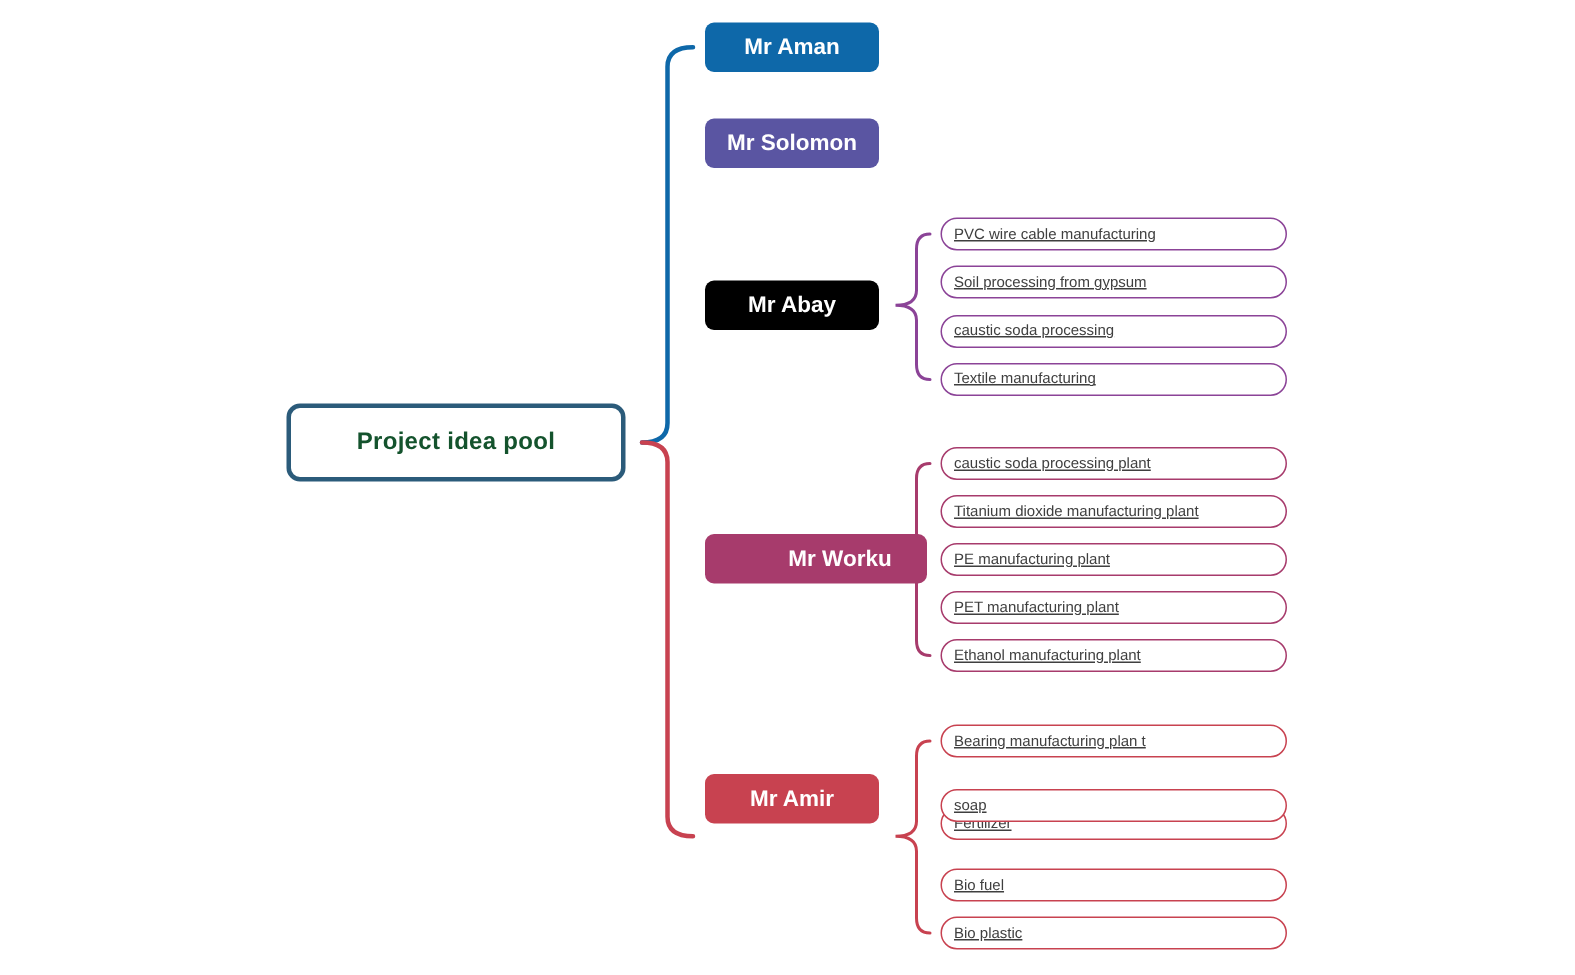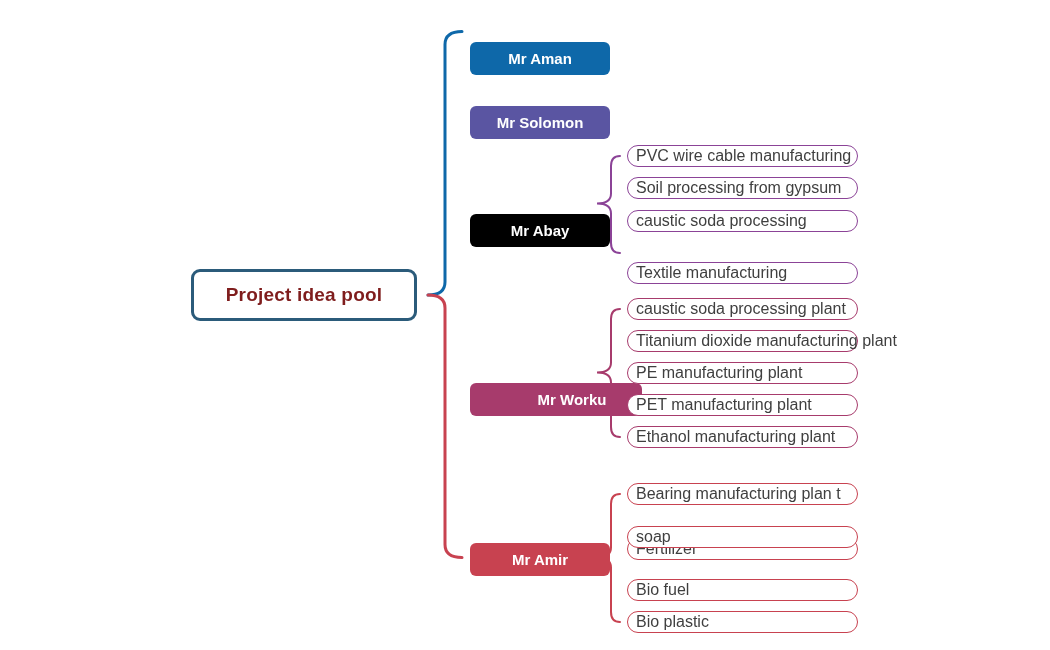--- a/index.html
+++ b/index.html
@@ -12,43 +12,42 @@
   }
   svg.connectors{position:absolute;left:0;top:0;width:1050px;height:650px;pointer-events:none;}
   .root-node{
     position:absolute;left:191px;top:269px;width:226px;height:52px;
     box-sizing:border-box;
     background:#ffffff;border:3px solid #2b5b7a;border-radius:9px;
     display:flex;align-items:center;justify-content:center;
     cursor:pointer;
   }
   .root-node span{
-    font-size:19px;font-weight:bold;color:#7f1d1d;letter-spacing:.2px;
+    font-size:16px;font-weight:bold;color:#14532d;letter-spacing:.2px;
     white-space:nowrap;
   }
   .branch-node{
-    position:absolute;left:470px;width:140px;height:33px;
+    position:absolute;left:470px;width:116px;height:33px;
     border-radius:6px;
     display:flex;align-items:center;justify-content:center;
     cursor:pointer;
-    margin-top:27px;
   }
   .branch-node span{
     font-size:15px;font-weight:600;color:#ffffff;white-space:nowrap;
   }
   .idea-item{
     position:absolute;left:627px;width:231px;height:22px;
     box-sizing:border-box;
     background:#ffffff;border:1.5px solid;border-radius:11px;
     display:flex;align-items:center;
     padding:0 8px;
     cursor:pointer;
   }
   .idea-item span{
-    font-size:16px;color:#3f3f3f;white-space:nowrap;
+    font-size:10px;color:#3f3f3f;white-space:nowrap;text-decoration:underline;
   }
 </style>
 </head>
 <body>
 
 <div class="canvas">
   <svg class="connectors" viewBox="0 0 1050 650" id="connector-svg">
       <path d="M 462 31.5 Q 445 31.5 445 44.5 L 445 282 Q 445 295 428 295" fill="none" stroke="#0e68a9" stroke-width="3" stroke-linecap="round"></path>
       <path d="M 428 295 Q 445 295 445 308 L 445 544.5 Q 445 557.5 462 557.5" fill="none" stroke="#c84250" stroke-width="3" stroke-linecap="round"></path>
       <path d="M 620 156 Q 611 156 611 166 L 611 193.5 Q 611 203.5 597 203.5 Q 611 203.5 611 213.5 L 611 242.99 Q 611 252.99 620 252.99" fill="none" stroke="#8b4397" stroke-width="2" stroke-linecap="round"></path>
@@ -72,21 +71,21 @@
       </div>
       <div class="idea-item" style="top: 145px; border-color: rgb(139, 67, 151);">
         <span>PVC wire cable manufacturing</span>
       </div>
       <div class="idea-item" style="top: 177.33px; border-color: rgb(139, 67, 151);">
         <span>Soil processing from gypsum</span>
       </div>
       <div class="idea-item" style="top: 209.66px; border-color: rgb(139, 67, 151);">
         <span>caustic soda processing</span>
       </div>
-      <div class="idea-item" style="top: 241.99px; border-color: rgb(139, 67, 151); margin-top: 20px;">
+      <div class="idea-item" style="top: 241.99px; border-color: rgb(139, 67, 151);">
         <span>Textile manufacturing</span>
       </div>
       <div class="branch-node" style="top: 356px; background: rgb(167, 59, 108); padding-left: 32px;">
         <span>Mr Worku</span>
       </div>
       <div class="idea-item" style="top: 298px; border-color: rgb(167, 59, 108);">
         <span>caustic soda processing plant</span>
       </div>
       <div class="idea-item" style="top: 330px; border-color: rgb(167, 59, 108);">
         <span>Titanium dioxide manufacturing plant</span>

